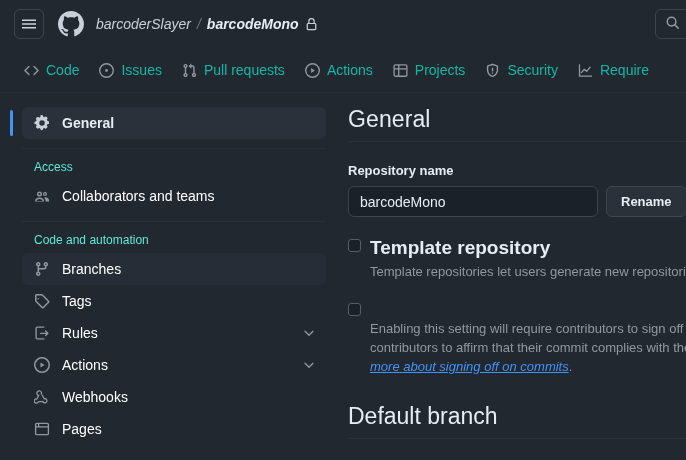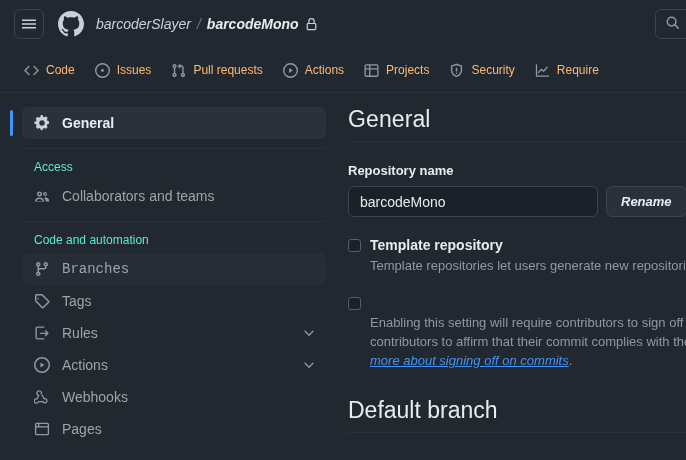--- a/index.html
+++ b/index.html
@@ -64,22 +64,22 @@
     display: flex;
     align-items: center;
     padding: 0 14px;
     border-bottom: 1px solid #2b313a;
     position: relative;
   }
   .nav-tab {
     display: flex; align-items: center;
     height: 44px;
     padding: 0 10px;
-    font-size: 12px;
-    color: #fdba74;
+    font-size: 14px;
+    color: #14b8a6;
     cursor: pointer;
     white-space: nowrap;
   }
   .nav-tab .nav-ico { margin-right: 7px; display: flex; align-items: center; }
 
   
   .body-wrap {
     display: flex;
     height: 367px;
     overflow: hidden;
@@ -93,21 +93,21 @@
     overflow: hidden;
     position: relative;
   }
   .side-item {
     position: relative;
     display: flex; align-items: center;
     height: 32px;
     border-radius: 6px;
     padding: 0 10px 0 12px;
     font-size: 14px;
-    color: #a3a3a3;
+    color: #ffffff;
     cursor: pointer;
     margin-bottom: 0px;
   }
   .side-item .s-ico {
     width: 18px;
     margin-right: 10px;
     display: flex; align-items: center;
     flex: 0 0 18px;
   }
   .side-item.selected {
@@ -116,21 +116,21 @@
     color: #e6edf3;
   }
   .side-item.selected::before {
     content: "";
     position: absolute;
     left: -12px; top: 3px;
     width: 3px; height: 26px;
     background: #4493f8;
     border-radius: 3px;
   }
-  .side-item.hovered { background: #272d36; font-family: Liberation Mono, monospace; }
+  .side-item.hovered { background: #272d36; }
   .side-item .chev { margin-left: auto; display: flex; align-items: center; }
   .side-divider {
     height: 1px;
     background: #2b313a;
     margin: 9px 0 0 0;
   }
   .side-section {
     font-size: 12px;
     color: #5eead4;
     padding: 11px 0 6px 12px;
@@ -177,36 +177,35 @@
     background: #2a313a;
     border: 1px solid #3d444d;
     border-radius: 6px;
     color: #e6edf3;
     font-size: 13px;
     font-family: "Liberation Sans", sans-serif;
     font-weight: bold;
     padding: 0 14px;
     cursor: pointer;
     white-space: nowrap;
-    font-style: italic;
   }
   .check-block { margin-top: 20px; }
   .check-row { display: flex; align-items: flex-start; }
   .cbox {
     width: 13px; height: 13px;
     border: 1px solid #575d66;
     border-radius: 3px;
     background: #1b2129;
     flex: 0 0 13px;
     margin-top: 2px;
     cursor: pointer;
   }
   .check-label {
     margin-left: 9px;
-    font-size: 14px;
+    font-size: 19px;
     font-weight: bold;
     color: #e6edf3;
     white-space: nowrap;
     cursor: pointer;
   }
   .check-desc {
     margin-left: 22px;
     margin-top: 3px;
     font-size: 13px;
     color: #9198a1;

